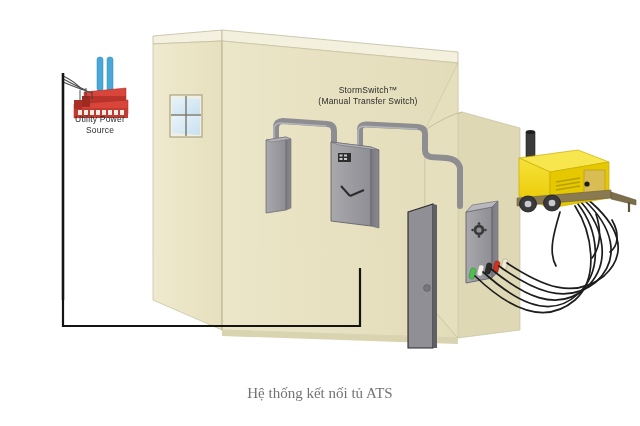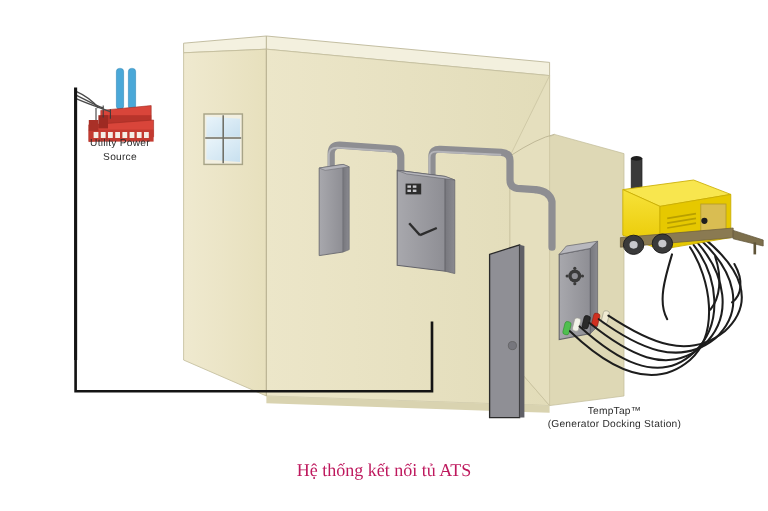--- a/index.html
+++ b/index.html
@@ -9,21 +9,21 @@
   svg.scene{position:absolute;left:0;top:0;width:640px;height:426px;}
   .lbl{position:absolute;color:#2b2b2b;font-family:"Liberation Sans",sans-serif;
        font-size:8.5px;line-height:11px;text-align:center;white-space:pre-line;
        letter-spacing:.2px;}
   #lbl-utility{left:58px;top:114px;width:84px;}
   #lbl-dist{left:196px;top:112px;width:72px;}
   #lbl-storm{left:288px;top:85px;width:160px;}
   #lbl-portable{left:540px;top:108px;width:74px;}
   #lbl-temptap{left:432px;top:337px;width:160px;}
   #caption{position:absolute;left:0;top:385px;width:640px;text-align:center;
-           font-family:"Liberation Serif",serif;font-size:15px;color:#be185d;}
+           font-family:"Liberation Serif",serif;font-size:15px;color:#737373;}
 </style>
 </head>
 <body>
 
 <div id="stage">
 
   <svg class="scene" viewBox="0 0 640 426">
     <defs>
       <linearGradient id="gWallL" x1="0" y1="0" x2="1" y2="0">
         <stop offset="0" stop-color="#efe9cf"></stop>
@@ -246,20 +246,20 @@
 
       <line x1="629" y1="202" x2="629" y2="212" stroke="#5f5438" stroke-width="2.2"></line>
     </g>
 
   </svg>
 
   <div class="lbl" id="lbl-utility">Utility Power
 Source</div>
 
 
-
-
-  <div class="lbl" id="lbl-temptap">TempTap™
-(Generator Docking Station)</div>
+  <div class="lbl" id="lbl-storm">StormSwitch™
+(Manual Transfer Switch)</div>
+
+
 
   <div id="caption">Hệ thống kết nối tủ ATS</div>
 
 </div>
 
 </body></html>

